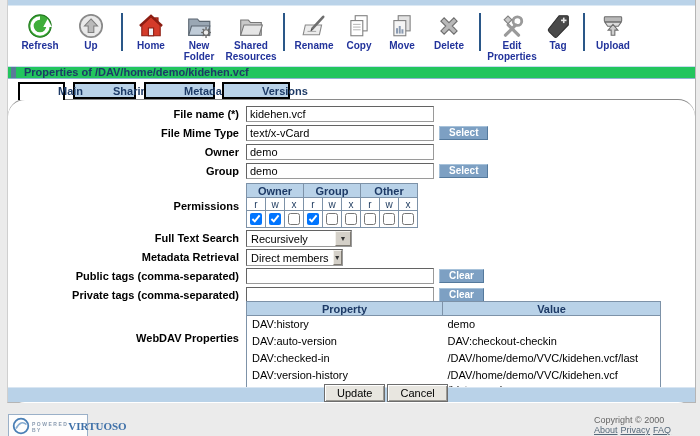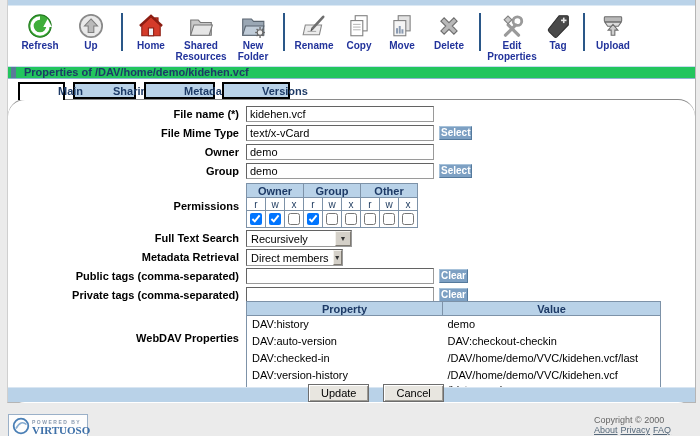--- a/index.html
+++ b/index.html
@@ -34,21 +34,21 @@
   .tab.active { background:#fff; height:18px; border-bottom:none; z-index:3; }
 
   
   .content { position:absolute; left:0; top:99px; width:100%; height:304px; background:#fff; border-top:1px solid #8a8a8a;border-radius:17px; }
   .frow { position:absolute; left:0; display:flex; align-items:flex-start; }
   .flabel { width:238px; text-align:right; font-weight:bold; font-size:11px; padding-right:7px; padding-top:2px; white-space:nowrap; }
   .fctrl { display:flex; align-items:flex-start; }
   .tinput { width:188px; height:16px; border:1px solid; border-color:#636363 #9a9a9a #9a9a9a #636363;
             font-family:"Liberation Sans",sans-serif; font-size:11px; padding:1px 3px; background:#fff; }
   .bluebtn { margin-left:5px; margin-top:1px; height:14px; background:#7da0c3; color:#fff; font-weight:bold;
-             font-size:10px; line-height:12px; padding:0 1px; border:1px solid; cursor:pointer;
+             font-size:10px; line-height:12px; padding:0 9px; border:1px solid; cursor:pointer;
              border-color:#a7c2da #54799c #54799c #a7c2da; font-family:"Liberation Sans",sans-serif; }
 
   .fsel { display:inline-flex; border:1px solid; border-color:#636363 #9a9a9a #9a9a9a #636363; background:#fff;
           height:17px; align-items:center; justify-content:space-between; cursor:pointer; }
   .fseltxt { padding:0 4px; font-size:11px; white-space:nowrap; }
   .fselarrow { width:16px; height:15px; background:#d4d0c8; border:1px solid; border-color:#f3f1ec #7e7a72 #7e7a72 #f3f1ec;
                font-size:7px; color:#333; display:flex; align-items:center; justify-content:center; }
 
   
   table.perm { border-collapse:collapse; }
@@ -59,29 +59,29 @@
   table.perm input[type=checkbox] { width:12px; height:12px; margin:1px 0 0 0; }
 
   
   table.wd { border-collapse:collapse; width:414px; table-layout:fixed; }
   table.wd th { background:#b9d2e8; color:#1d3a66; font-weight:bold; font-size:11px; border:1px solid #7d92a8; height:14px; }
   table.wd td { font-size:11px; padding:1px 5px; line-height:15px; vertical-align:top; overflow-wrap:break-word; }
   table.wd { border:1px solid #7d92a8; }
 
   
   .btnbar { position:absolute; left:0; top:287px; width:100%; height:15px; background:#b9d2e8; border-top:1px solid #d9e6f2; }
-  .btnrow { position:absolute; left:300px; top:284px; display:flex; gap:14px; }
+  .btnrow { position:absolute; left:316px; top:284px; display:flex; gap:2px; }
   .sysbtn { height:18px; padding:0 12px; background:#e8e6e0; border:1px solid #6d6d6d;
             box-shadow:inset 1px 1px 0 #ffffff, inset -1px -1px 0 #9c9a94;
             font-family:"Liberation Sans",sans-serif; font-size:11px; color:#000; cursor:pointer; }
 
   
   .logobox { position:absolute; left:8px; top:414px; width:80px; height:26px; background:#fdfdfd;
              border:1px solid #9ab0c8; display:flex; align-items:center; padding-left:3px; }
-  .logotext { display:flex; flex-direction:column; margin-left:2px; }
+  .logotext { display:flex; flex-direction:row; margin-left:2px; }
   .poweredby { font-size:5px; letter-spacing:1.5px; color:#8a9bb0; font-weight:bold; }
   .brand { font-size:11px; font-weight:bold; color:#3e70a8; font-family:"Liberation Serif",serif; line-height:10px; }
   .copyr { position:absolute; left:594px; top:415px; white-space:nowrap; font-size:9px; color:#666; line-height:10px; }
   .copyr a { color:#55687a; font-size:9px; text-decoration:underline; margin-right:3px; cursor:pointer; }
 </style>
 </head>
 <body>
 
 <div id="page">
   <div id="frame">
@@ -111,49 +111,49 @@
       <div class="titem" style="width:46px">
         <span class="ticon">
           <svg viewBox="0 0 24 24">
               <rect x="15.5" y="4.5" width="3" height="5" fill="#d43b2a" stroke="#8c1d12"></rect>
               <path d="M3.5 11 L12 3.2 L20.5 11 V21 H3.5 Z" fill="#d43b2a" stroke="#8c1d12"></path>
               <path d="M1.8 12 L12 2.6 L22.2 12" fill="none" stroke="#8c1d12" stroke-width="2.2"></path>
               <rect x="9.6" y="13.8" width="4.8" height="7.2" fill="#eef3f8" stroke="#8c1d12"></rect>
             </svg>
         </span>
         <span class="tlabel">Home</span>
-      </div>
-      <div class="titem" style="width:54px">
-        <span class="ticon">
-          <svg viewBox="0 0 24 24">
-              <path d="M2.5 6.5 h7 l2 2.2 h10 v11.8 H2.5 Z" fill="#c9c9c9" stroke="#777"></path>
-              <path d="M2.5 20.5 L5.5 11 h17 l-3 9.5 Z" fill="#e6e6e6" stroke="#777"></path>
-            </svg>
-        </span>
-        <span class="tlabel">Shared Resources</span>
       </div>
       <div class="titem" style="width:50px">
         <span class="ticon">
           <svg viewBox="0 0 24 24">
               <path d="M2.5 5.5 h8 l2 2.2 h9.5 v12.8 H2.5 Z" fill="#9aa7b4" stroke="#5a6570"></path>
               <path d="M2.5 20.5 l2.6-8.5 H22 l-2.6 8.5 Z" fill="#c0ccd8" stroke="#5a6570"></path>
               <g stroke="#666" stroke-width="1.2">
                 <path d="M18.5 13 v2"></path>
                 <path d="M18.5 21 v2"></path>
                 <path d="M14 18 h2"></path>
                 <path d="M21 18 h2"></path>
                 <path d="M15.3 14.8 l1.4 1.4"></path>
                 <path d="M20.3 19.8 l1.4 1.4"></path>
                 <path d="M21.7 14.8 l-1.4 1.4"></path>
                 <path d="M16.7 19.8 l-1.4 1.4"></path>
               </g>
               <circle cx="18.5" cy="18" r="2.6" fill="#eee" stroke="#666"></circle>
             </svg>
         </span>
         <span class="tlabel">New Folder</span>
+      </div>
+      <div class="titem" style="width:54px">
+        <span class="ticon">
+          <svg viewBox="0 0 24 24">
+              <path d="M2.5 6.5 h7 l2 2.2 h10 v11.8 H2.5 Z" fill="#c9c9c9" stroke="#777"></path>
+              <path d="M2.5 20.5 L5.5 11 h17 l-3 9.5 Z" fill="#e6e6e6" stroke="#777"></path>
+            </svg>
+        </span>
+        <span class="tlabel">Shared Resources</span>
       </div>
       <div class="tsep"></div>
       <div class="titem" style="width:48px">
         <span class="ticon">
           <svg viewBox="0 0 24 24">
               <polygon points="4,11 19,11 17,20 2,20" fill="#ececec" stroke="#888"></polygon>
               <path d="M20.5 3.5 L10.5 14.5" stroke="#6e6e6e" stroke-width="2.4" stroke-linecap="round"></path>
               <polygon points="10.8,15.8 8.6,17.4 9.3,14.7" fill="#333"></polygon>
               <path d="M6 17 h8" stroke="#aaa"></path>
             </svg>

